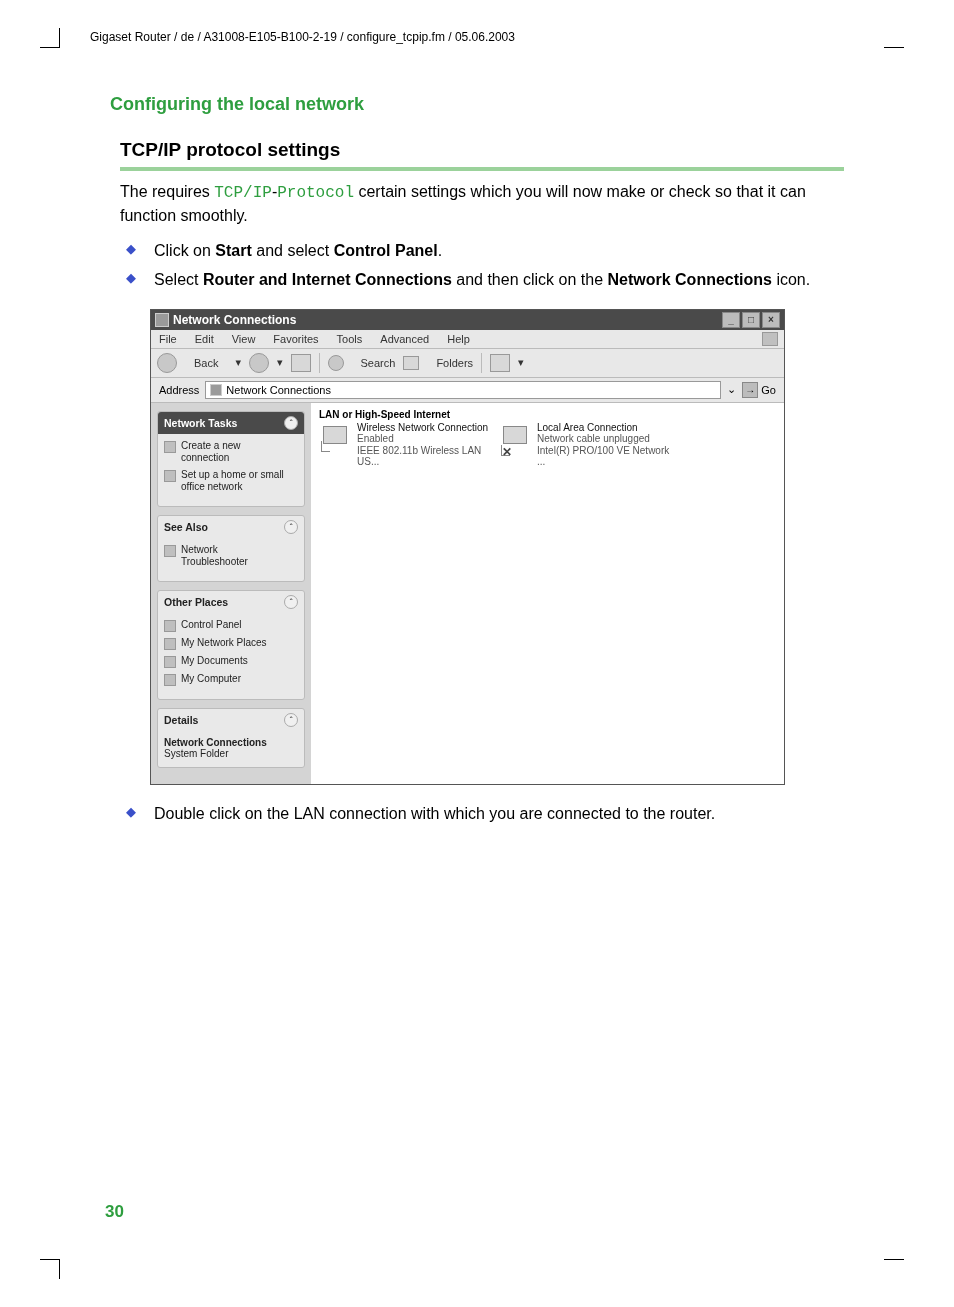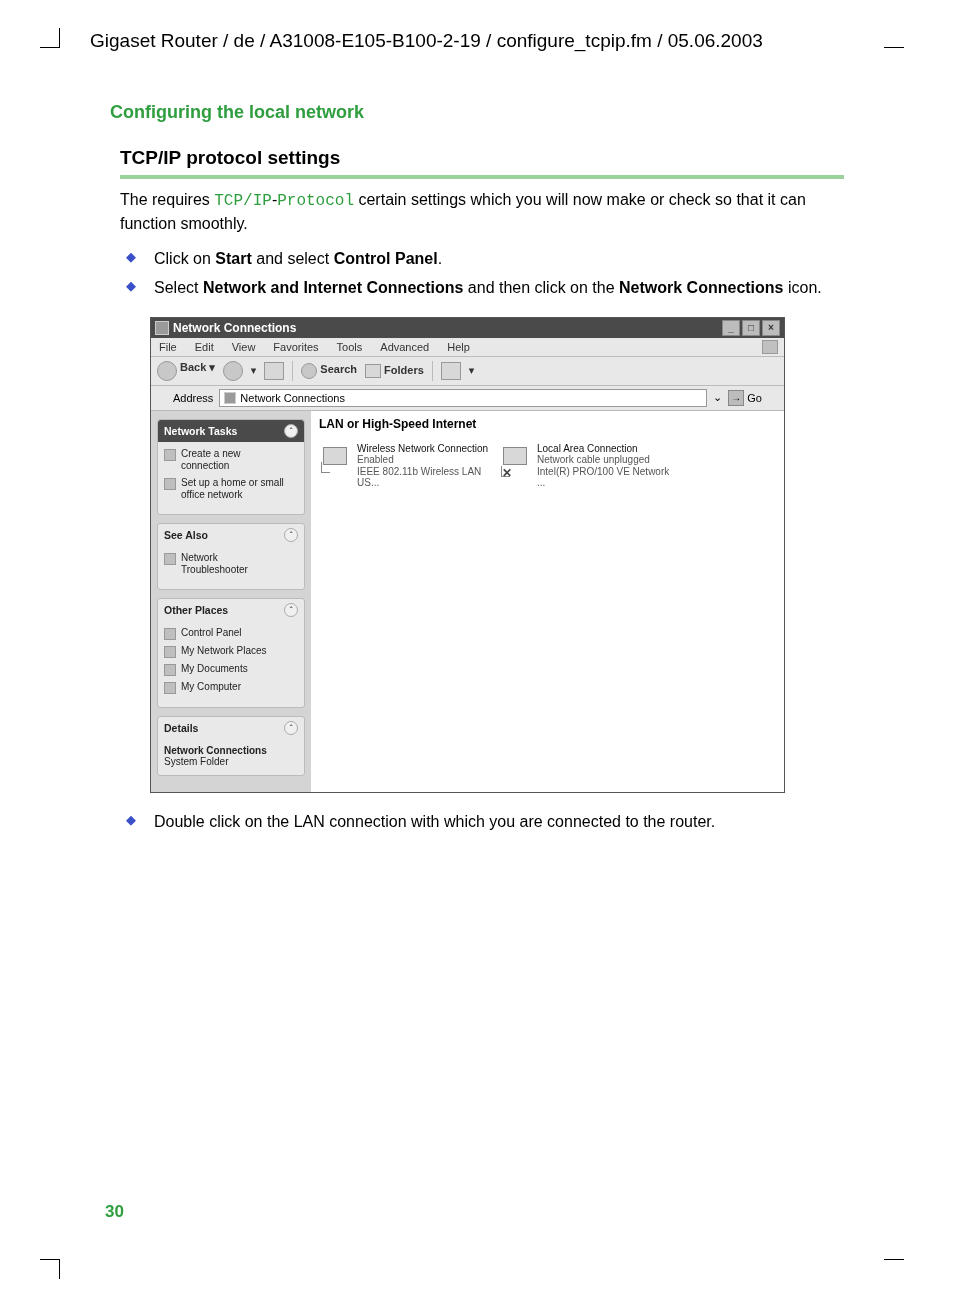--- a/index.html
+++ b/index.html
@@ -3,21 +3,21 @@
 <meta charset="utf-8">
 <style>
   * { box-sizing: border-box; margin: 0; padding: 0; }
   html, body { width: 954px; height: 1307px; background: #fff; font-family: Arial, Helvetica, sans-serif; color: #000; }
   .page { position: relative; width: 954px; height: 1307px; padding: 30px 80px 40px 80px; }
   .crop-tl, .crop-tr, .crop-bl, .crop-br { position: absolute; width: 20px; height: 20px; }
   .crop-tl { top: 28px; left: 40px; border-bottom: 1px solid #000; border-right: 1px solid #000; }
   .crop-tr { top: 28px; right: 50px; border-bottom: 1px solid #000; }
   .crop-bl { bottom: 28px; left: 40px; border-top: 1px solid #000; border-right: 1px solid #000; }
   .crop-br { bottom: 28px; right: 50px; border-top: 1px solid #000; }
-  .head-path { font-size: 19px; margin-bottom: 50px; margin-left: 10px; }
+  .head-path { font-size: 12px; margin-bottom: 50px; margin-left: 10px; }
   .section-title { color: #2e9e3f; font-weight: bold; font-size: 18px; margin: 0 10px 24px 30px; }
   .sub-title { font-weight: bold; font-size: 19px; margin: 0 0 6px 40px; }
   .green-rule { height: 4px; background: #9bd29b; margin: 0 30px 10px 40px; }
   .body-text { font-size: 16px; line-height: 1.35; margin: 0 30px 14px 40px; }
   .link { color: #2e9e3f; font-family: Liberation Mono, monospace; }
   ul.bullets { list-style: none; margin: 0 30px 18px 40px; }
   ul.bullets li { position: relative; padding-left: 34px; font-size: 16px; line-height: 1.4; margin-bottom: 6px; }
   ul.bullets li::before { content: "◆"; color: #3a50c9; position: absolute; left: 6px; top: 0; font-size: 13px; }
   .bold { font-weight: bold; margin-top: 36px; }
   .page-num { position: absolute; bottom: 85px; left: 105px; color: #2e9e3f; font-weight: bold; font-size: 17px; }
@@ -25,39 +25,39 @@
   
   .win { width: 635px; margin: 6px 0 18px 70px; border: 1px solid #555; background: #fff; filter: grayscale(100%); font-family: Tahoma, sans-serif; }
   .titlebar { display: flex; align-items: center; justify-content: space-between; background: #4a4a4a; color: #fff; padding: 2px 4px; font-size: 12px; font-weight: bold; }
   .titlebar-left { display: flex; align-items: center; gap: 4px; }
   .tb-icon { width: 14px; height: 14px; background: #9a9a9a; border: 1px solid #ccc; }
   .tb-btns { display: flex; gap: 2px; }
   .tb-btn { width: 18px; height: 16px; background: #bcbcbc; border: 1px solid #888; display: flex; align-items: center; justify-content: center; font-size: 10px; line-height: 1; font-weight: bold; color: #333; }
   .menubar { display: flex; gap: 18px; padding: 3px 8px; font-size: 11px; color: #333; background: #e8e8e8; border-bottom: 1px solid #bbb; position: relative; }
   .menubar .winflag { position: absolute; right: 6px; top: 2px; width: 16px; height: 14px; background: #c0c0c0; border: 1px solid #999; }
   .toolbar { display: flex; align-items: center; gap: 8px; padding: 4px 6px; background: #e8e8e8; border-bottom: 1px solid #bbb; font-size: 11px; color: #333; }
-  .tbtn { display: flex; align-items: flex-start; gap: 3px; font-weight: bold; }
+  .tbtn { display: flex; align-items: center; gap: 17px; }
   .circ { width: 20px; height: 20px; border-radius: 50%; background: #c8c8c8; border: 1px solid #999; display: inline-block; }
   .sq { width: 20px; height: 18px; background: #d8d8d8; border: 1px solid #999; display: inline-block; }
   .sep { width: 1px; height: 20px; background: #bbb; }
-  .addrbar { display: flex; align-items: center; gap: 6px; padding: 3px 22px; background: #e8e8e8; border-bottom: 1px solid #bbb; font-size: 11px; }
+  .addrbar { display: flex; align-items: center; gap: 6px; padding: 3px 8px; background: #e8e8e8; border-bottom: 1px solid #bbb; font-size: 11px; }
   .addrbox { flex: 1; background: #fff; border: 1px solid #999; padding: 2px 4px; display: flex; align-items: center; gap: 4px; }
   .gobtn { display: flex; align-items: center; gap: 3px; }
   .go-sq { width: 16px; height: 16px; background: #bcbcbc; border: 1px solid #888; display: flex; align-items: center; justify-content: center; font-size: 10px; }
   .client { display: flex; background: #fff; min-height: 380px; }
   .leftpane { width: 160px; background: #d4d4d4; padding: 8px 6px; font-size: 10px; color: #222; }
   .panel { background: #e9e9e9; border: 1px solid #bbb; border-radius: 3px; margin-bottom: 8px; }
   .panel-hd { display: flex; justify-content: space-between; align-items: center; padding: 4px 6px; font-weight: bold; font-size: 10.5px; }
   .panel-hd.dark { background: #4a4a4a; color: #fff; border-radius: 3px 3px 0 0; }
   .chev { width: 14px; height: 14px; border-radius: 50%; background: #f0f0f0; border: 1px solid #aaa; display: flex; align-items: center; justify-content: center; font-size: 8px; color: #444; }
   .panel-body { padding: 6px 18px 8px 6px; }
   .panel-item { display: flex; align-items: flex-start; gap: 5px; margin-bottom: 5px; line-height: 1.2; }
   .pi-icon { width: 12px; height: 12px; background: #bfbfbf; border: 1px solid #999; margin-top: 1px; flex: none; }
   .rightpane { flex: 1; padding: 6px 8px; font-size: 10px; }
-  .cat-hd { font-weight: bold; font-size: 12px; margin-bottom: 12px; }
+  .cat-hd { font-weight: bold; font-size: 10px; margin-bottom: 2px; }
   .conn-row { display: flex; gap: 0; }
   .conn { display: flex; gap: 6px; width: 180px; }
   .conn-ico { width: 32px; height: 32px; position: relative; flex: none; }
   .conn-ico::before { content: ""; position: absolute; width: 22px; height: 16px; border: 1px solid #888; background: #d8d8d8; top: 4px; left: 4px; }
   .conn-ico::after { content: ""; position: absolute; width: 8px; height: 10px; border-left: 1px solid #888; border-bottom: 1px solid #888; bottom: 2px; left: 2px; }
   .conn-x::after { content: "✕"; position: absolute; right: -2px; bottom: -2px; color: #444; font-size: 12px; font-weight: bold; }
   .conn-text { line-height: 1.15; }
   .conn-text .t1 { color: #111; }
   .conn-text .t2, .conn-text .t3 { color: #555; }
 </style>
@@ -79,21 +79,21 @@
 
   <p class="body-text">
     <span>The requires </span><span class="link">TCP/IP</span><span>-</span><span class="link">Protocol</span><span> certain settings which you will now make or check so that it can function smoothly.</span>
   </p>
 
   <ul class="bullets">
     <li>
       <span>Click on </span><span class="bold">Start</span><span> and select </span><span class="bold">Control Panel</span><span>.</span>
     </li>
     <li>
-      <span>Select </span><span class="bold">Network and Internet Connections</span><span> and then click on the </span><span class="bold">Network Connections</span><span> icon.</span>
+      <span>Select </span><span class="bold">Router and Internet Connections</span><span> and then click on the </span><span class="bold">Network Connections</span><span> icon.</span>
     </li>
   </ul>
 
   <div class="win">
     <div class="titlebar">
       <div class="titlebar-left">
         <span class="tb-icon"></span>
         <span>Network Connections</span>
       </div>
       <div class="tb-btns">

